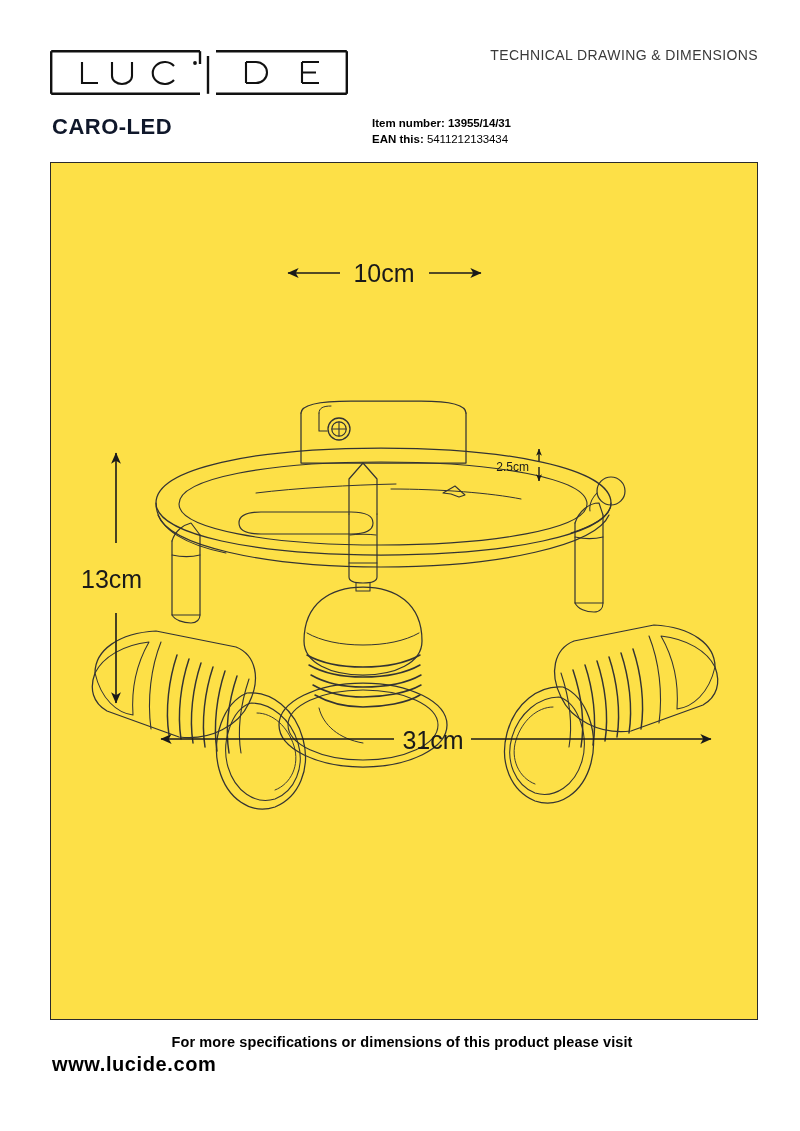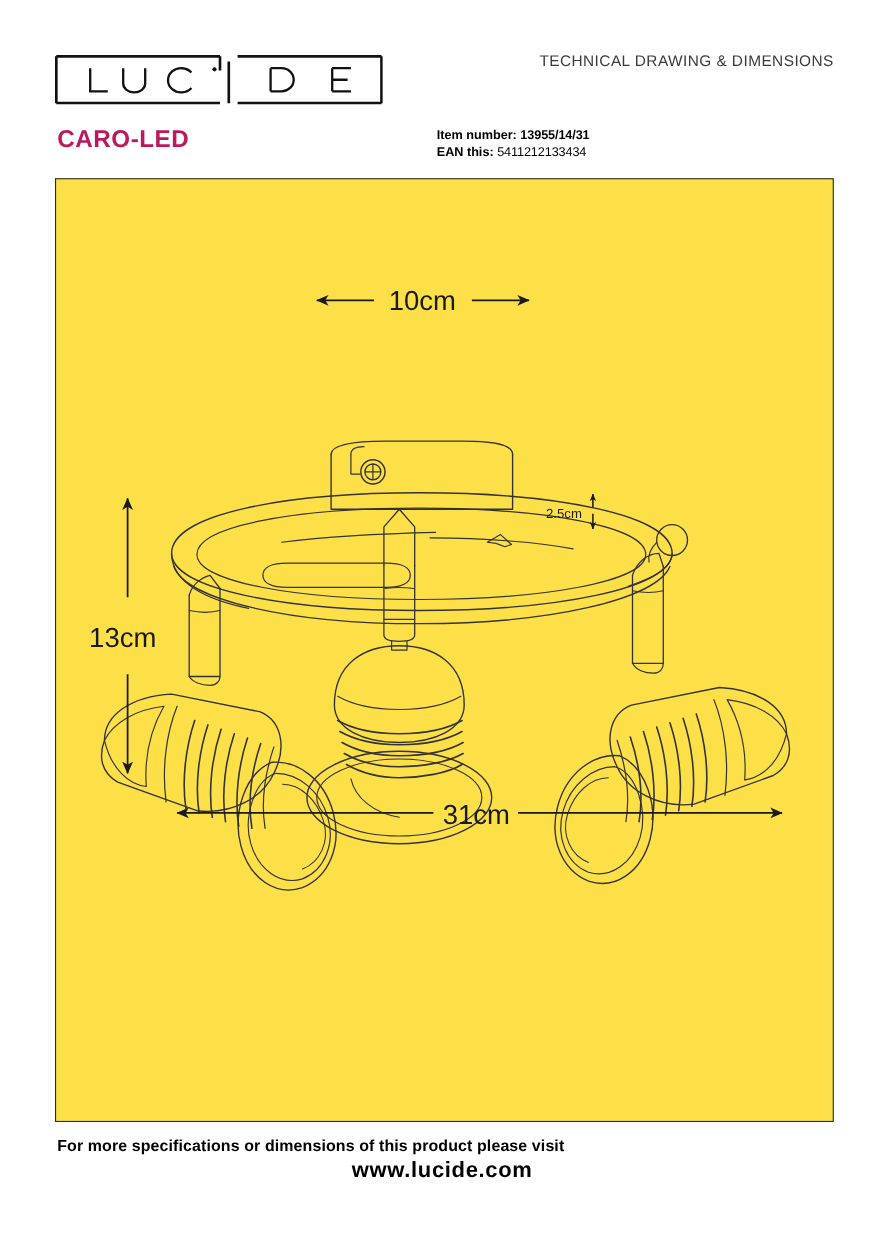--- a/index.html
+++ b/index.html
@@ -36,26 +36,26 @@
     white-space: nowrap;
   }
 
   .product-title {
     position: absolute;
     left: 52px;
     top: 114px;
     font-size: 22px;
     font-weight: bold;
     letter-spacing: 0.5px;
-    color: #be185d;
+    color: #0f172a;
   }
 
   .codes {
     position: absolute;
-    left: 397px;
+    left: 372px;
     top: 115px;
     font-size: 11.5px;
     line-height: 16px;
     color: #000;
   }
   .codes .row { white-space: nowrap; }
   .codes .lbl { font-weight: bold; }
   .codes .val { font-weight: bold; letter-spacing: -0.1px; }
   .codes .val-light { font-weight: normal; letter-spacing: -0.1px; }
 
@@ -84,27 +84,27 @@
     left: 52px;
     top: 1034px;
     width: 700px;
   }
   .footer-line1 {
     font-size: 14.5px;
     font-weight: bold;
     letter-spacing: 0.1px;
     color: #000;
     margin-bottom: 3px;
+    text-align: center;
   }
   .footer-line2 {
     font-size: 20px;
     font-weight: bold;
     letter-spacing: 0.6px;
     color: #000;
-    text-align: center;
   }
 </style>
 </head>
 <body>
 
 <div class="logo-box">
   <svg class="logo-svg" viewBox="0 0 298 45" width="298" height="45">
 
     <g fill="none" stroke="#111111" stroke-width="2.4">
 

